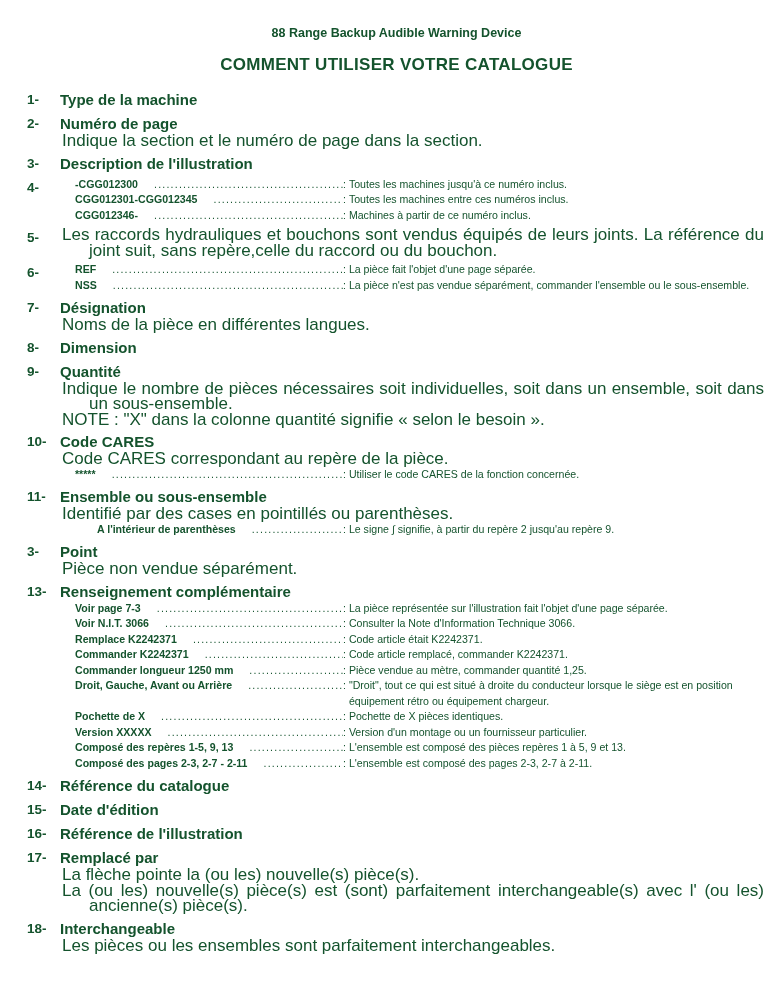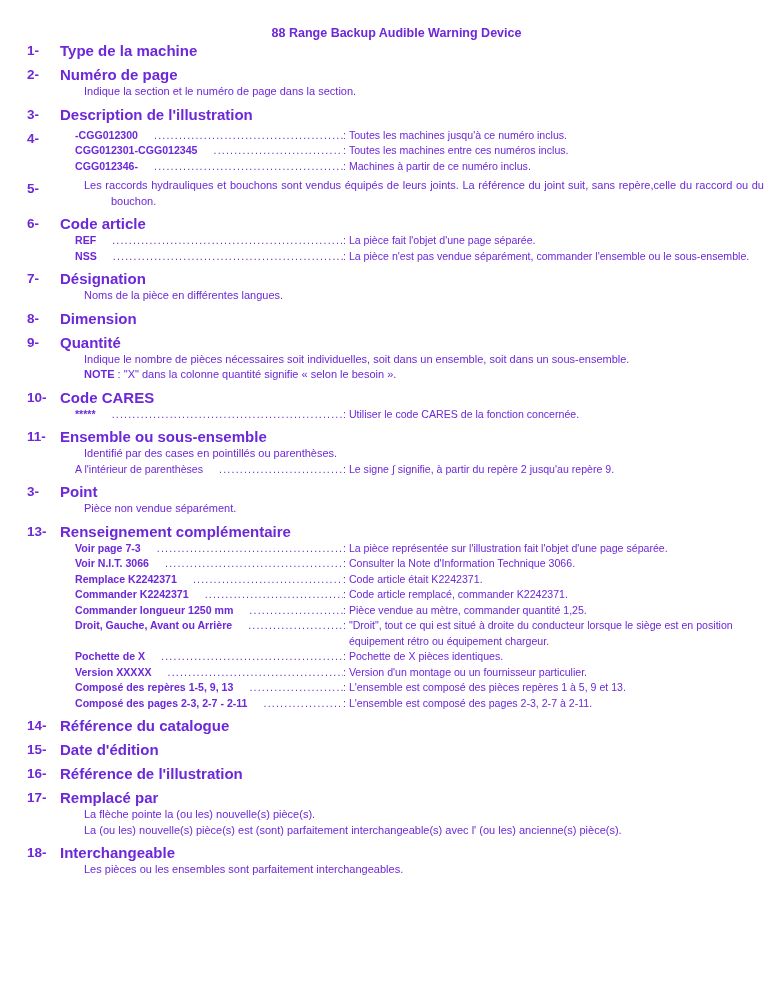--- a/index.html
+++ b/index.html
@@ -1,21 +1,21 @@
 <!DOCTYPE html>
 <html><head>
 <meta charset="utf-8">
 <style>
   html,body{margin:0;padding:0;background:#e8e8e8;}
   .page{
     position:relative;
     width:772px;height:1000px;
     margin:0 auto;
     background:#ffffff;
-    color:#6d28d9;
+    color:#14532d;
     font-family:"Liberation Sans", sans-serif;
     box-sizing:border-box;
     padding:20px 6px 13px 27px;
     overflow:hidden;
   }
   .hdr1{
     text-align:center;
     font-size:12.5px;
     font-weight:bold;
     margin-top:6px;
@@ -33,51 +33,52 @@
     flex:none;width:33px;
     font-weight:bold;font-size:13.5px;line-height:17px;
     padding-top:2px;
   }
   .body{flex:1;min-width:0;padding-right:2px;}
   .term{
     font-weight:bold;font-size:15px;line-height:17px;
     padding-top:2px;margin-bottom:1px;
   }
   .desc{
-    font-size:11px;line-height:15.5px;
-    margin-left:24px;
+    font-size:17px;line-height:15.5px;
+    margin-left:2px;
     padding-left:27px;text-indent:-27px;
     text-align:justify;
   }
-  .b{font-weight:bold;}
+  .b{font-weight:normal;}
   .defrow{
     display:flex;align-items:baseline;
     margin-left:15px;
     font-size:10.6px;line-height:15.5px;
   }
   .defleft{
     flex:none;width:268px;
     display:flex;align-items:baseline;
     overflow:hidden;
     gap:13px;
   }
   .deflabel{white-space:nowrap;font-weight:bold;}
-  .deflabel.plain{font-weight:normal;}
+  .deflabel.plain{font-weight:bold;margin-left:22px;}
   .dots{
     flex:1;overflow:hidden;white-space:nowrap;
     letter-spacing:1.2px;margin-left:3px;
   }
   .colon{flex:none;white-space:pre;}
   .deftext{flex:1;min-width:0;}
 </style>
 </head>
 <body>
 
 <div class="page">
   <div class="hdr1">88 Range Backup Audible Warning Device</div>
+  <div class="hdr2">COMMENT UTILISER VOTRE CATALOGUE</div>
   <div class="list">
       <div class="item">
         <div class="num">1-</div>
         <div class="body">
           <div class="term">Type de la machine</div>
         </div>
       </div>
       <div class="item">
         <div class="num">2-</div>
         <div class="body">
@@ -122,21 +123,20 @@
       </div>
       <div class="item">
         <div class="num">5-</div>
         <div class="body">
           <div class="desc"><span>Les raccords hydrauliques et bouchons sont vendus équipés de leurs joints. La référence du joint suit, sans repère,celle du raccord ou du bouchon.</span></div>
         </div>
       </div>
       <div class="item">
         <div class="num">6-</div>
         <div class="body">
-          <div class="term">Code article</div>
           <div class="defrow">
             <div class="defleft">
               <span class="deflabel">REF</span>
               <span class="dots">..........................................................................................................................................................................</span>
             </div>
             <span class="colon">: </span>
             <div class="deftext">La pièce fait l'objet d'une page séparée.</div>
           </div>
           <div class="defrow">
             <div class="defleft">
@@ -166,20 +166,21 @@
         <div class="body">
           <div class="term">Quantité</div>
           <div class="desc"><span>Indique le nombre de pièces nécessaires soit individuelles, soit dans un ensemble, soit dans un sous-ensemble.</span></div>
           <div class="desc"><span class="b">NOTE</span><span> : "X" dans la colonne quantité signifie « selon le besoin ».</span></div>
         </div>
       </div>
       <div class="item">
         <div class="num">10-</div>
         <div class="body">
           <div class="term">Code CARES</div>
+          <div class="desc"><span>Code </span><span class="b">CARES</span><span> correspondant au repère de la pièce.</span></div>
           <div class="defrow">
             <div class="defleft">
               <span class="deflabel">*****</span>
               <span class="dots">..........................................................................................................................................................................</span>
             </div>
             <span class="colon">: </span>
             <div class="deftext">Utiliser le code CARES de la fonction concernée.</div>
           </div>
         </div>
       </div>

